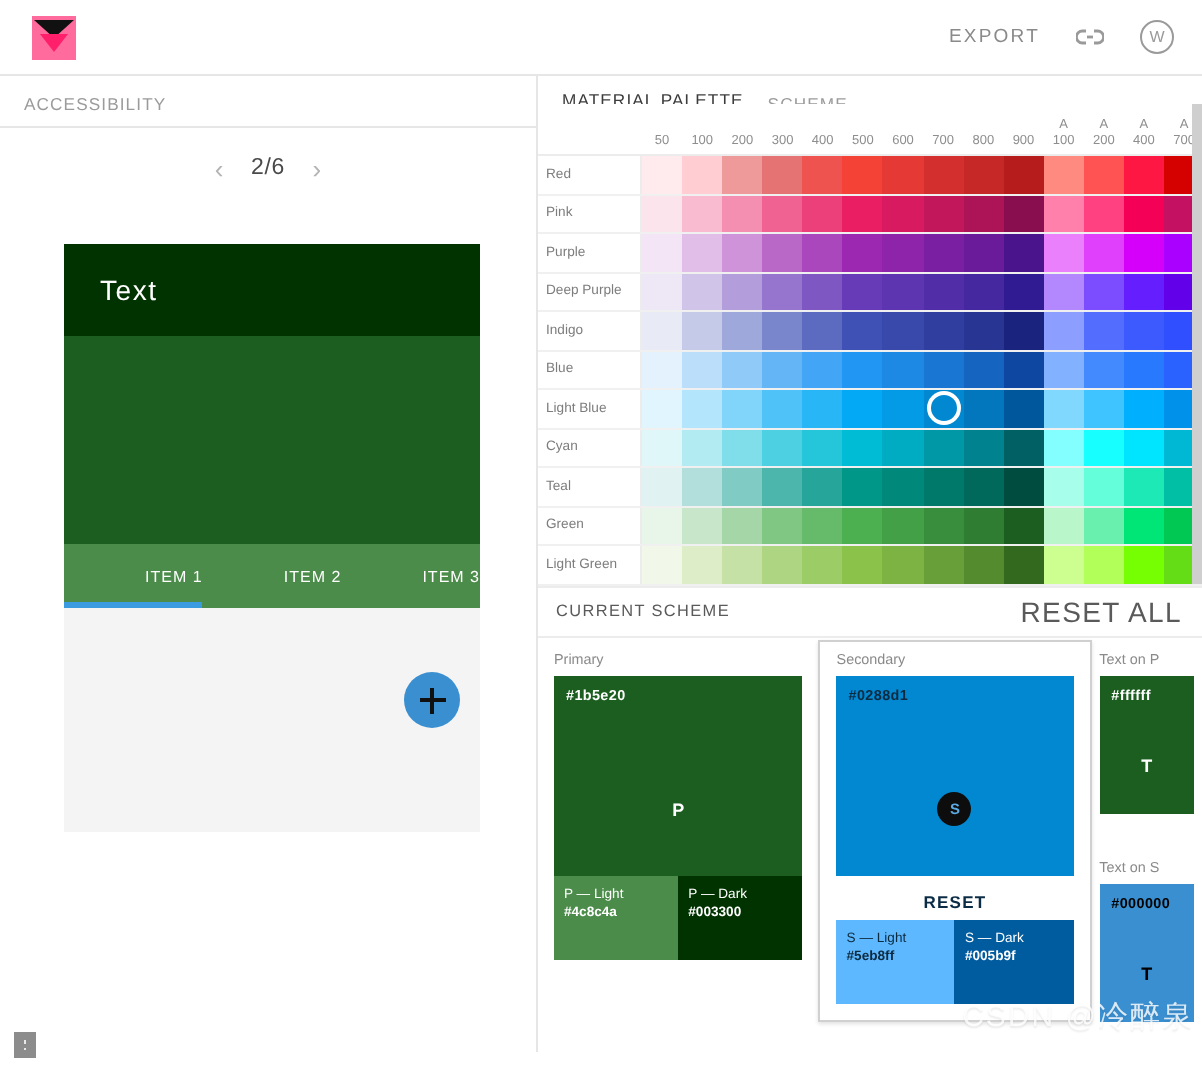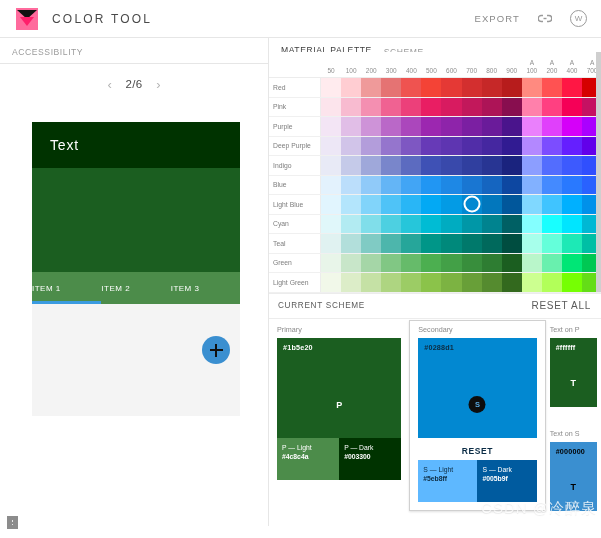--- a/index.html
+++ b/index.html
@@ -83,21 +83,21 @@
     height:46px; background:#003300; display:flex; align-items:center;
     padding-left:18px;
   }
   .pv-header span { color:#ffffff; font-size:14px; letter-spacing:0.8px; }
   .pv-body { height:104px; background:#1b5e20; }
   .pv-tabs {
     height:32px; background:#4c8c4a; display:flex; align-items:center;
     position:relative;
   }
   .pv-tab {
-    flex:1; text-align:left; color:#ffffff; font-size:8px;
+    flex:1; text-align:right; color:#ffffff; font-size:8px;
     letter-spacing:0.5px; cursor:pointer;
   }
   .pv-tab-indicator {
     position:absolute; left:0; bottom:0; width:33.33%; height:3px; background:#3a9be0;
   }
   .pv-canvas {
     height:112px; background:#f4f4f4; position:relative;
   }
   .fab {
     position:absolute; right:10px; top:32px;
@@ -157,21 +157,21 @@
     background:#cfcfcf;
   }
 
   
   .scheme-bar {
     height:26px; display:flex; align-items:center; justify-content:space-between;
     padding:0 10px 0 9px; border-top:1px solid #ececec; border-bottom:1px solid #ececec;
     background:#fff;
   }
   .scheme-bar .ttl { font-size:8.2px; letter-spacing:0.7px; color:#5a5a5a; }
-  .scheme-bar .reset { font-size:10px; letter-spacing:0.7px; color:#5a5a5a; cursor:pointer; }
+  .scheme-bar .reset { font-size:14px; letter-spacing:0.7px; color:#5a5a5a; cursor:pointer; }
 
   .cards { display:flex; padding:6px 0 0 0; }
   .card { padding:0 8px; position:relative; }
   .card .card-label { font-size:7.2px; color:#8a8a8a; margin-bottom:4px; }
   .card.selected {
     border:1px solid #d0d0d0; padding:4px 8px; margin-top:-5px;
     box-shadow:0 1px 2px rgba(0,0,0,.12);
   }
 
   .block { position:relative; }
@@ -209,21 +209,20 @@
 </head>
 <body>
 
 <div id="app">
 
   <div class="topbar">
     <div class="logo-box">
       <div class="tri-top"></div>
       <div class="tri-bot"></div>
     </div>
-    <div class="app-title">COLOR  TOOL</div>
     <div class="topbar-right">
       <div class="export-btn">EXPORT</div>
       <div class="link-icon">
         <svg width="14" height="9" viewBox="0 0 14 9" fill="none" stroke="#9a9a9a" stroke-width="1.4">
           <path d="M5.5 4.5H8.5"></path>
           <path d="M5 1.5H3.2A3 3 0 0 0 3.2 7.5H5"></path>
           <path d="M9 1.5h1.8a3 3 0 0 1 0 6H9"></path>
         </svg>
       </div>
       <div class="avatar-icon">W</div>

